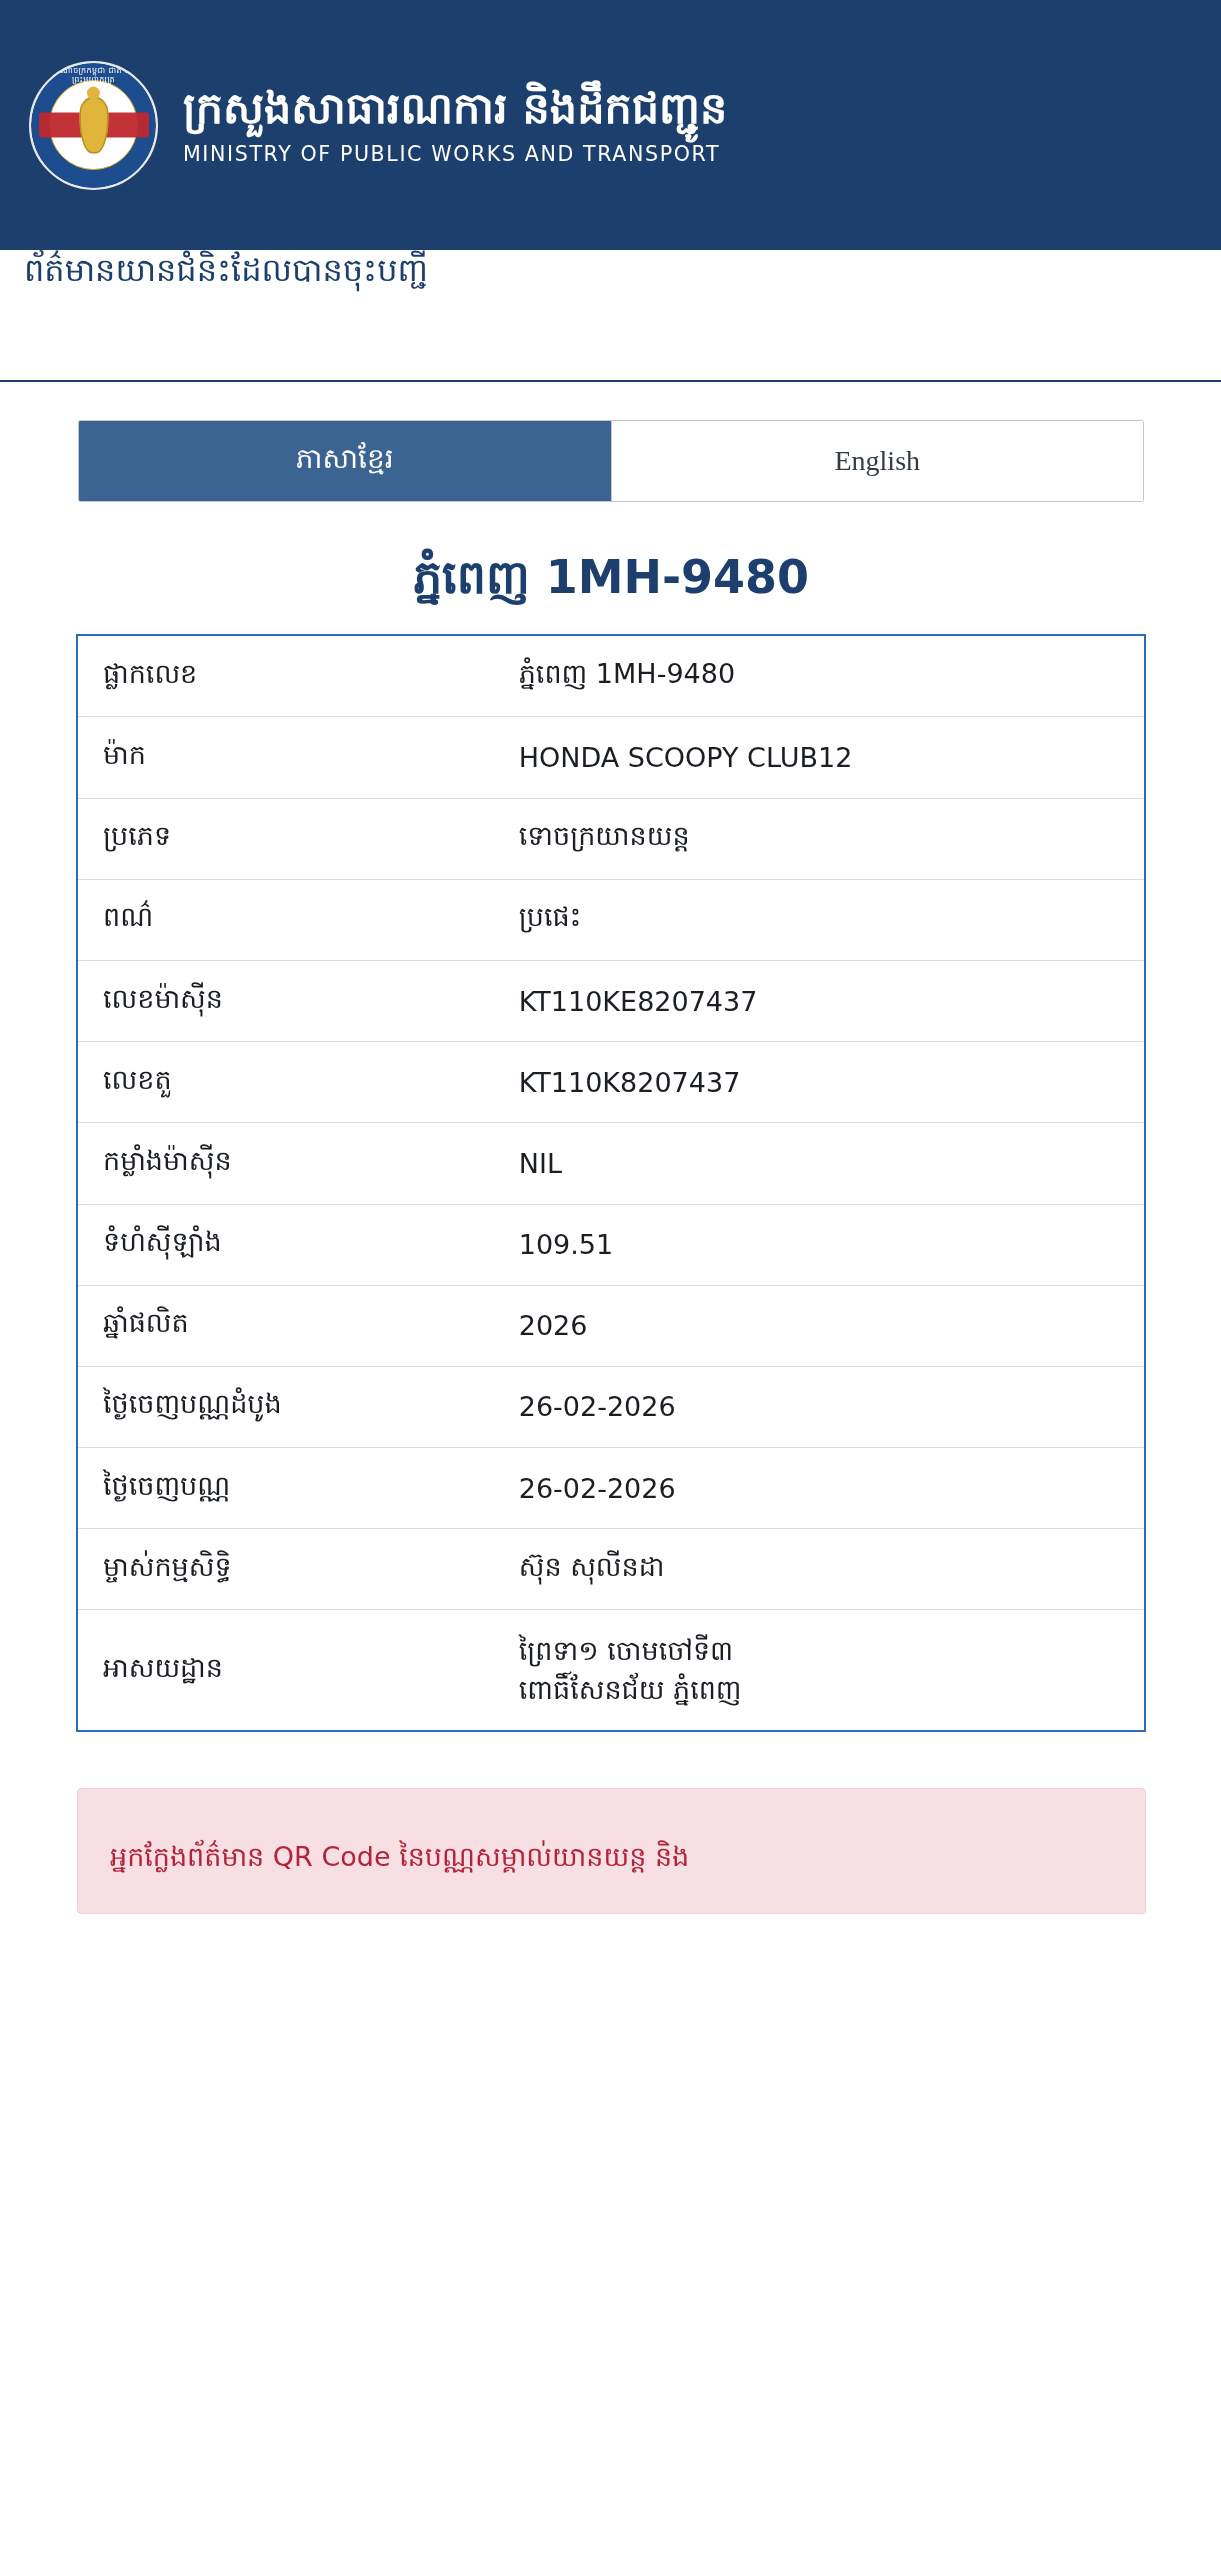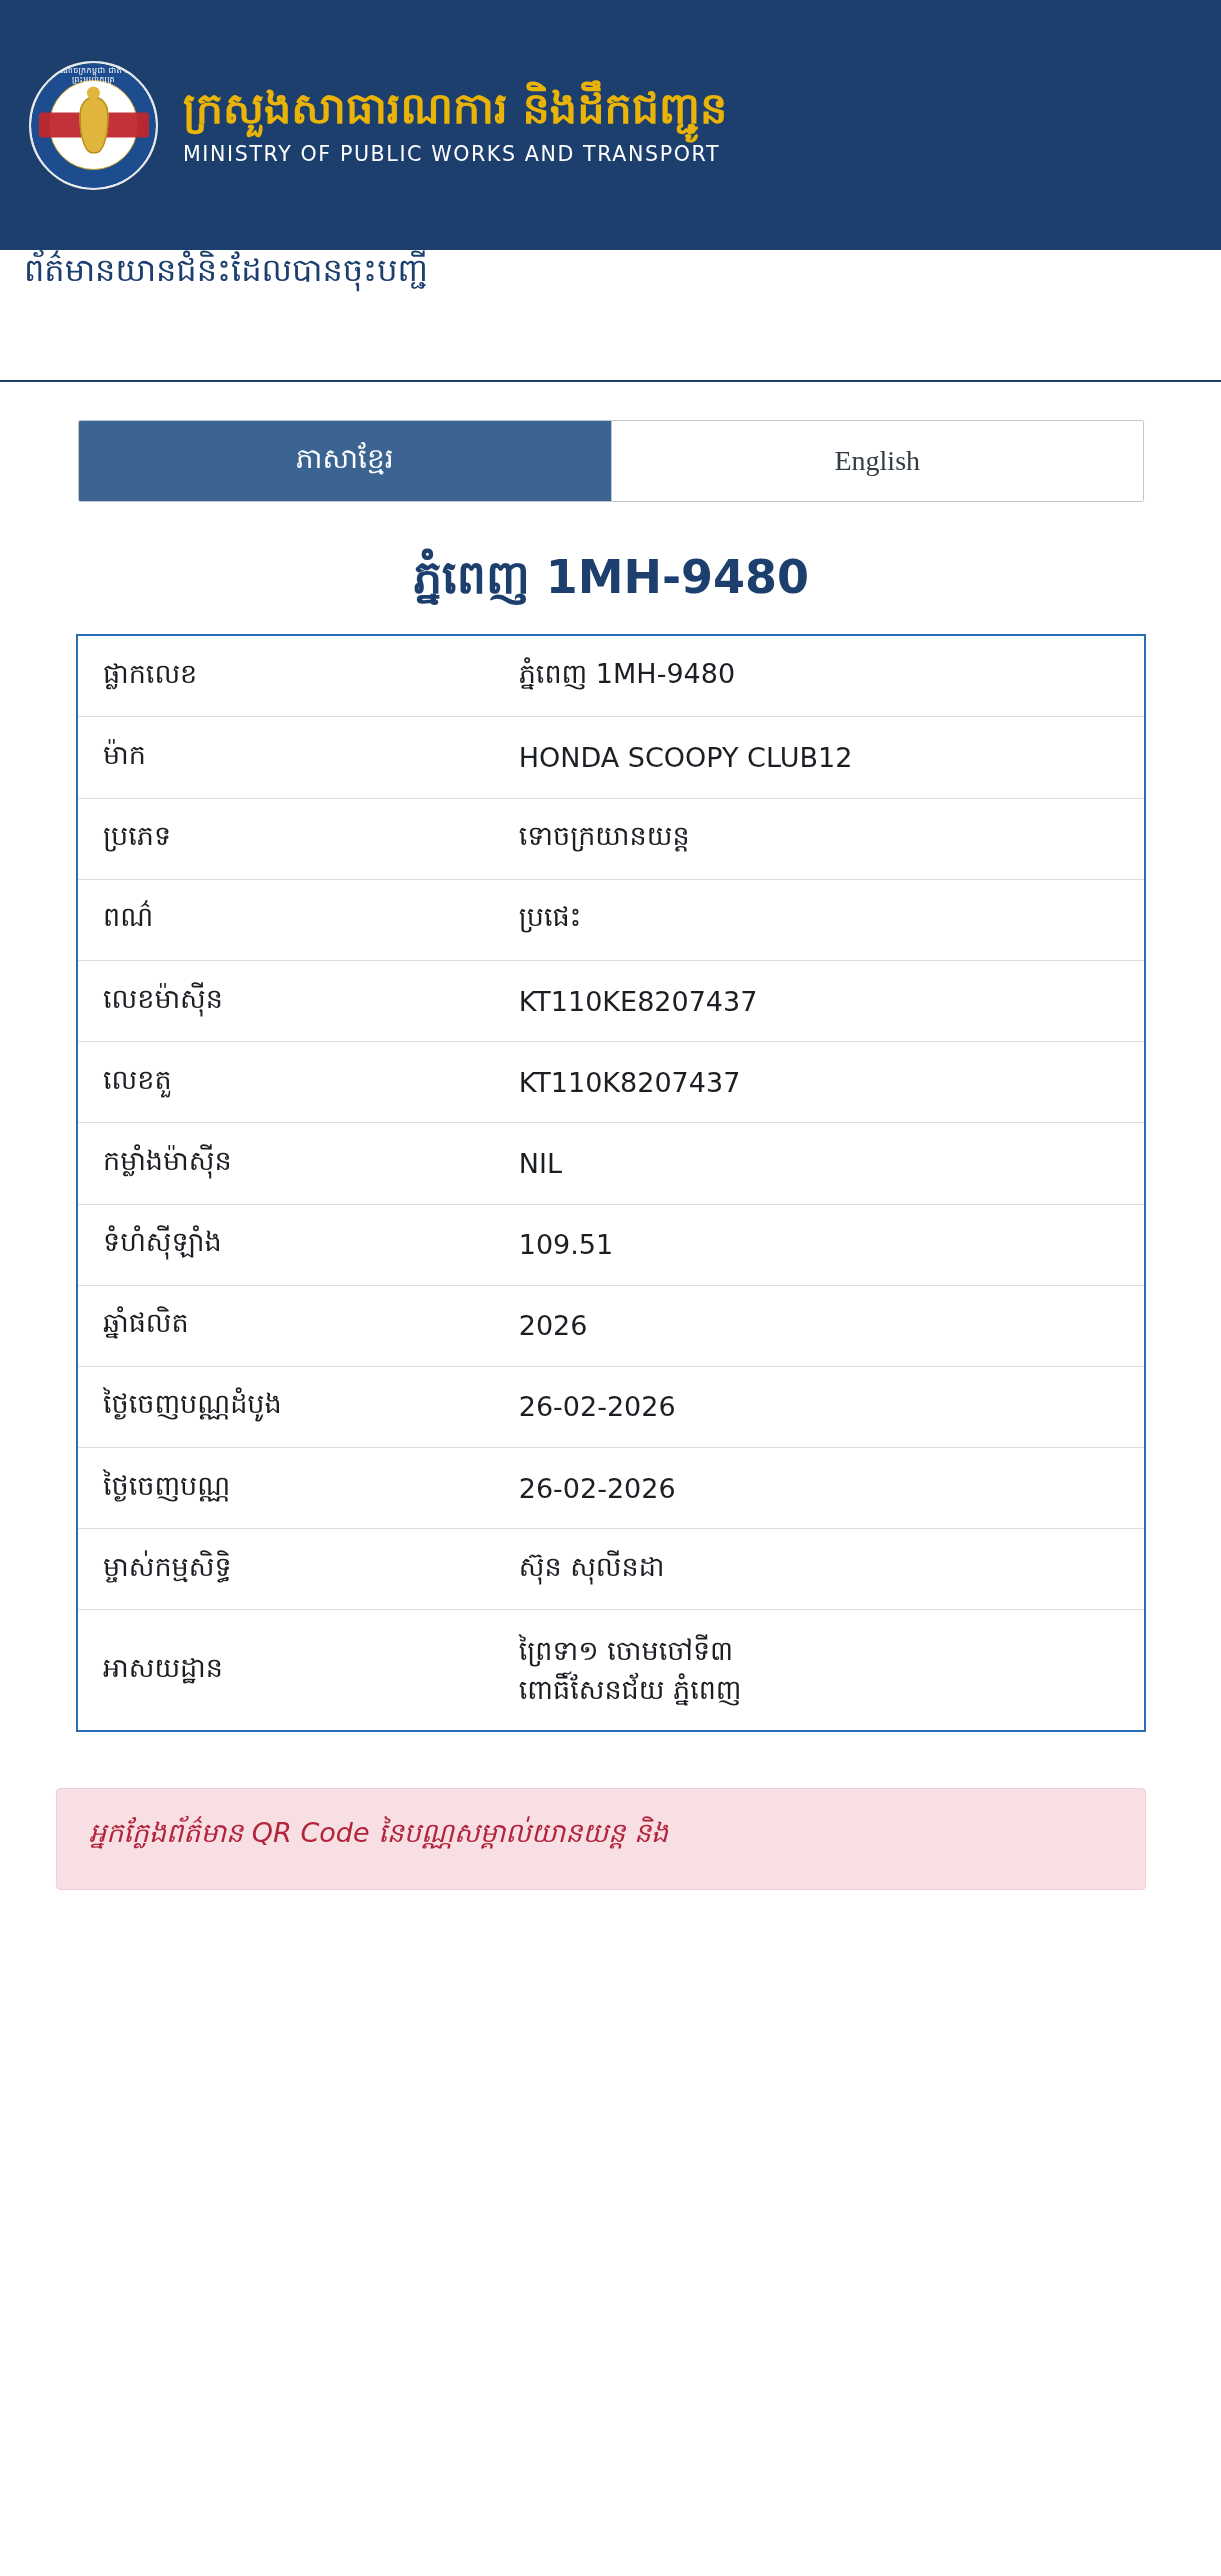--- a/index.html
+++ b/index.html
@@ -99,21 +99,21 @@
     top: -10.3px;
     left: 50%;
     transform: translateX(-50%);
     width: 13.2px;
     height: 13.2px;
     background: #e0b53b;
     border-radius: 50%;
   }
   .header-text { display: flex; flex-direction: column; }
   .title-kh {
-    color: #eab308;
+    color: #ffffff;
     font-size: 43px;
     line-height: 1.15;
     font-weight: bold;
     white-space: nowrap;
   }
   .title-en {
     color: #ffffff;
     font-size: 20.6px;
     letter-spacing: 1.6px;
     margin-top: 8.8px;
@@ -198,26 +198,25 @@
     color: #15202b;
   }
   td.value {
     color: #2b3238;
     padding-left: 4.4px;
   }
   td.value .line { display: block; line-height: 1.45; }
 
   
   .notice {
-    margin: 56px 76px 0 56px;
+    margin: 56px 76px 0 77px;
     background: #f7dfe4;
     border: 0.7px solid #f0cdd5;
     border-radius: 4.4px;
-    padding: 22px 32px 34px 32px;
-    font-style: italic;
+    padding: 46px 32px 34px 32px;
   }
   .notice-text {
     color: #b3243b;
     font-size: 27px;
     line-height: 1.65;
   }
   .spacer { height: 88px; }
 </style>
 </head>
 <body>

